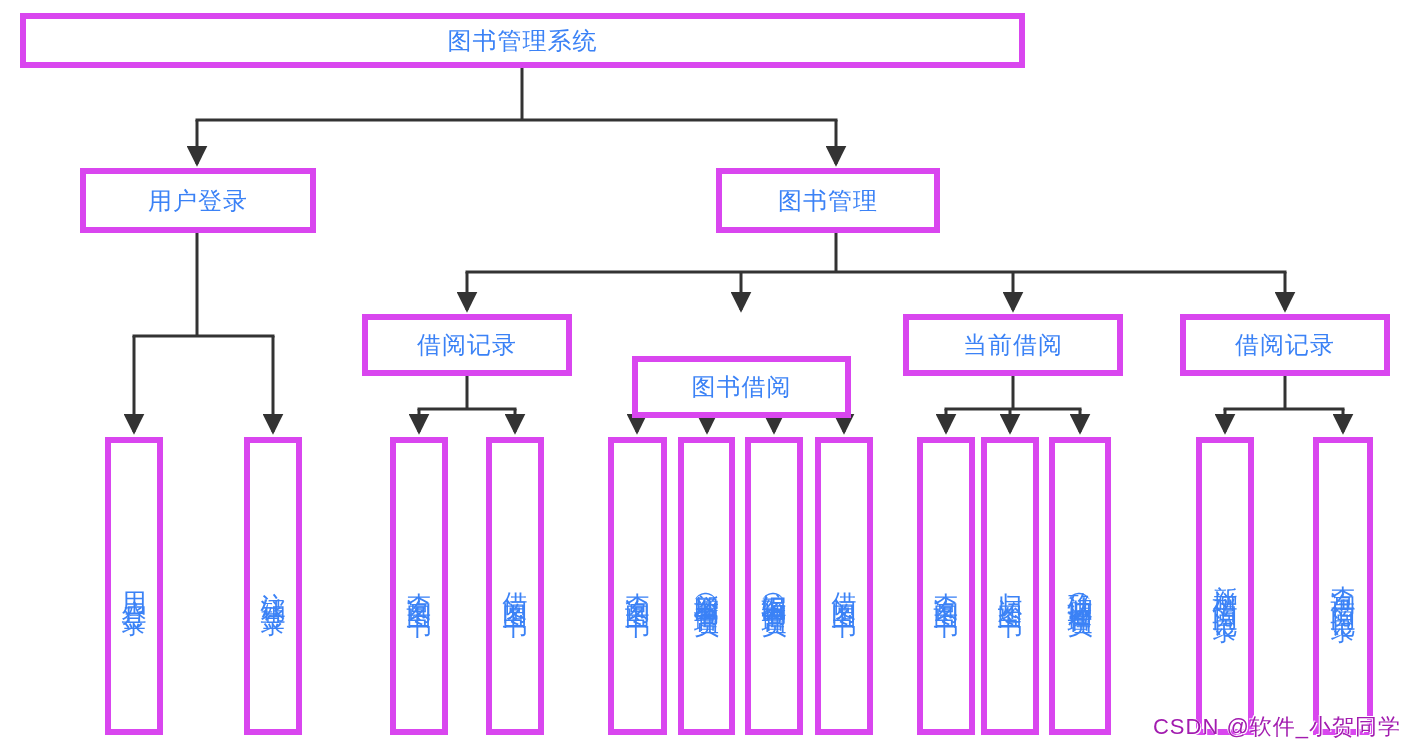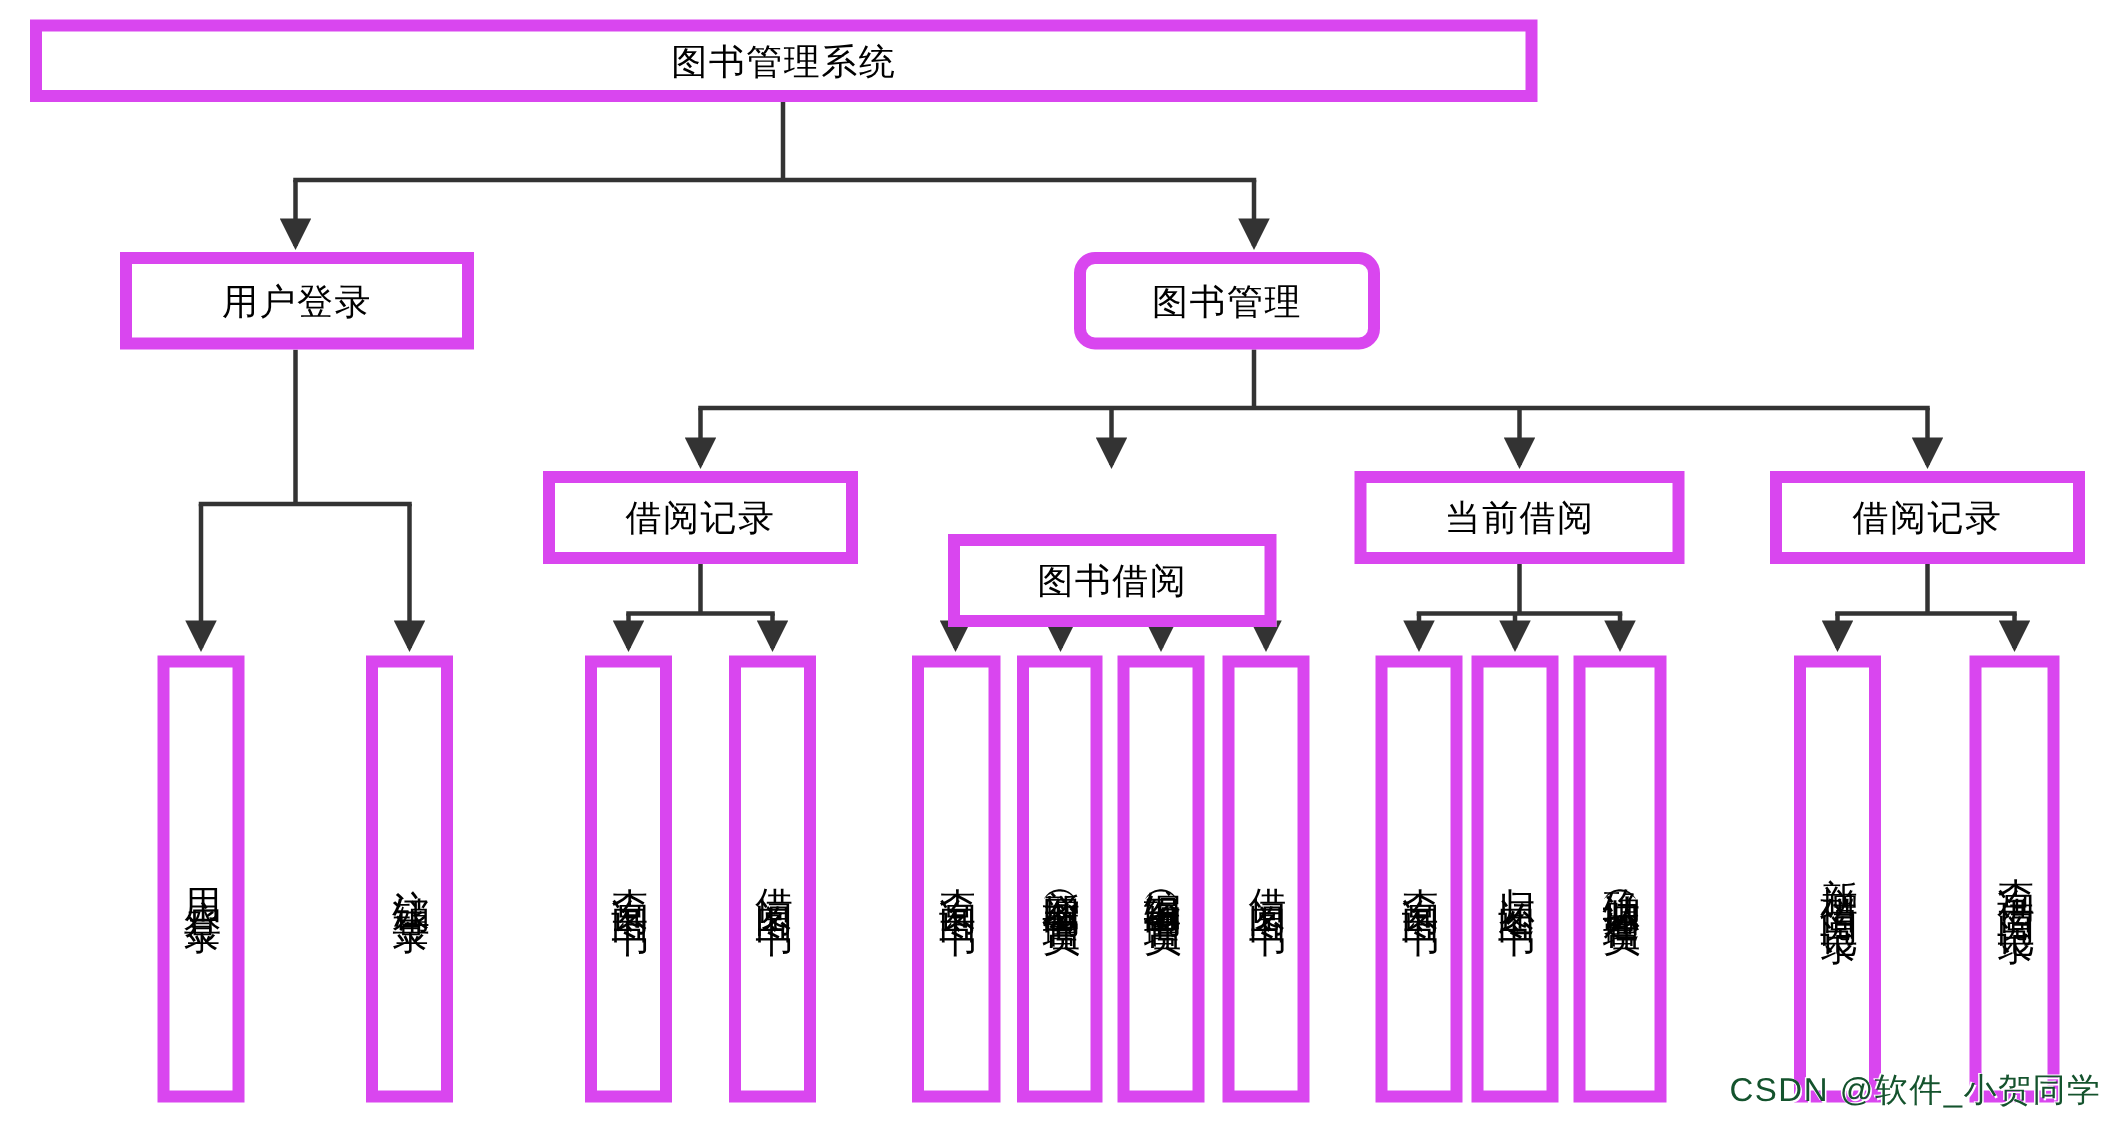--- a/index.html
+++ b/index.html
@@ -3,33 +3,33 @@
 <meta charset="utf-8">
 <style>
   html,body { margin:0; padding:0; background:#ffffff; }
   .canvas {
     position:relative; width:1405px; height:747px; background:#ffffff;
     font-family:"Liberation Sans","DejaVu Sans",sans-serif; overflow:hidden;
   }
   .connectors { position:absolute; left:0; top:0; z-index:1; }
   .node {
     position:absolute; box-sizing:border-box; background:#ffffff;
-    border:8px solid #d946ef; color:#000000; z-index:2;
+    border:6px solid #d946ef; color:#3b82f6; z-index:2;
     display:flex; align-items:center; justify-content:center;
   }
   .hnode { font-size:24px; letter-spacing:1px; }
   .vnode { font-size:25px; }
   .vnode > span {
     writing-mode:vertical-rl; text-orientation:mixed;
     letter-spacing:7px; line-height:1;
   }
   .vnode.long > span { letter-spacing:3px; }
   .watermark {
     position:absolute; right:4px; top:712px; z-index:3;
-    font-size:22px; color:#14532d; letter-spacing:1px;
+    font-size:22px; color:#a21caf; letter-spacing:1px;
     text-shadow:1px 1px 0 #ffffff, -1px -1px 0 #ffffff;
   }
 </style>
 </head>
 <body>
 
 <div class="canvas">
 
   <svg class="connectors" width="1405" height="747" viewBox="0 0 1405 747">
     <defs>
@@ -81,21 +81,21 @@
     </g>
   </svg>
 
   <div class="node hnode" style="left:20px; top:13px; width:1005px; height:55px;">
     <span>图书管理系统</span>
   </div>
 
   <div class="node hnode" style="left:80px; top:168px; width:236px; height:65px;">
     <span>用户登录</span>
   </div>
-  <div class="node hnode" style="left:716px; top:168px; width:204px; height:65px;border-radius:14px;">
+  <div class="node hnode" style="left:716px; top:168px; width:224px; height:65px;">
     <span>图书管理</span>
   </div>
 
   <div class="node hnode" style="left:362px; top:314px; width:210px; height:62px;">
     <span>借阅记录</span>
   </div>
   <div class="node hnode" style="left:632px; top:314px; width:219px; height:62px;margin-top:42px;">
     <span>图书借阅</span>
   </div>
   <div class="node hnode" style="left:903px; top:314px; width:220px; height:62px;">

